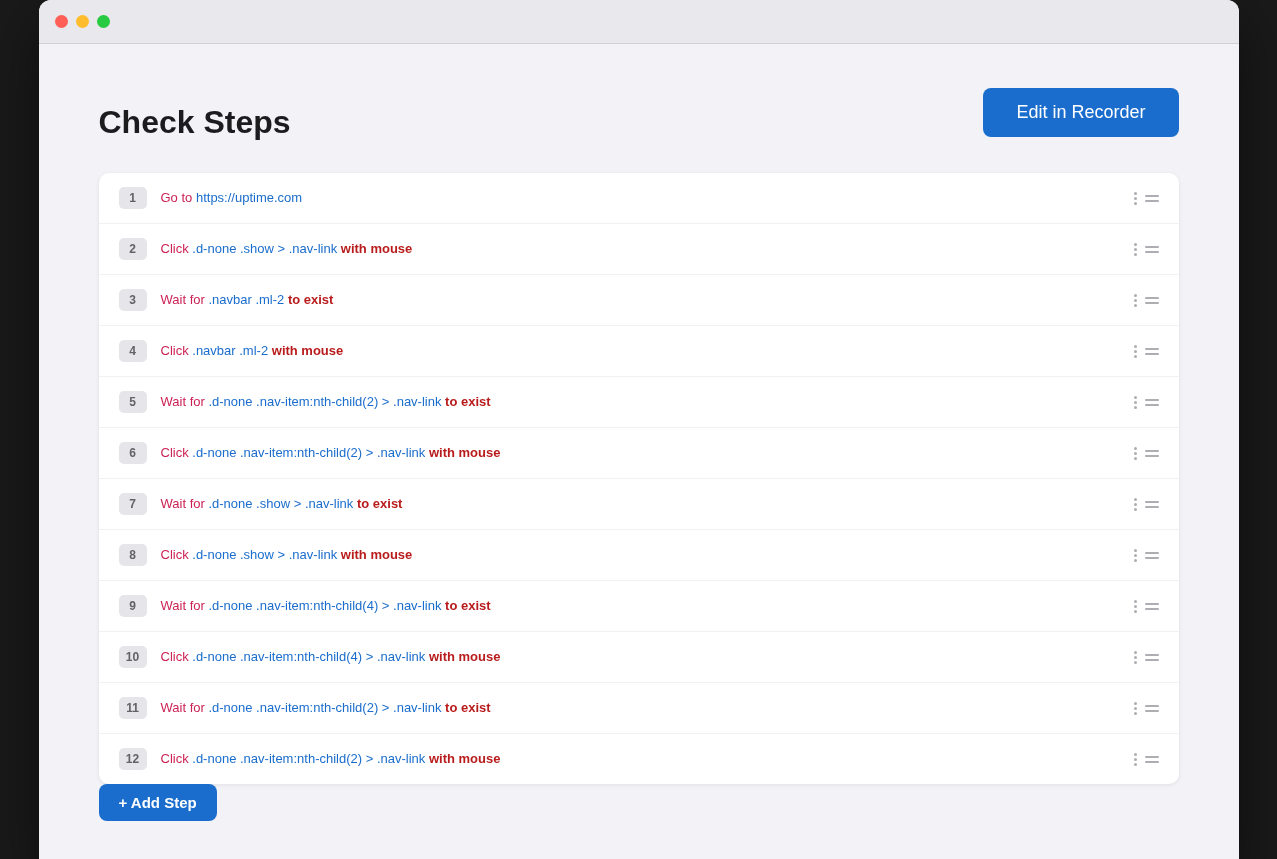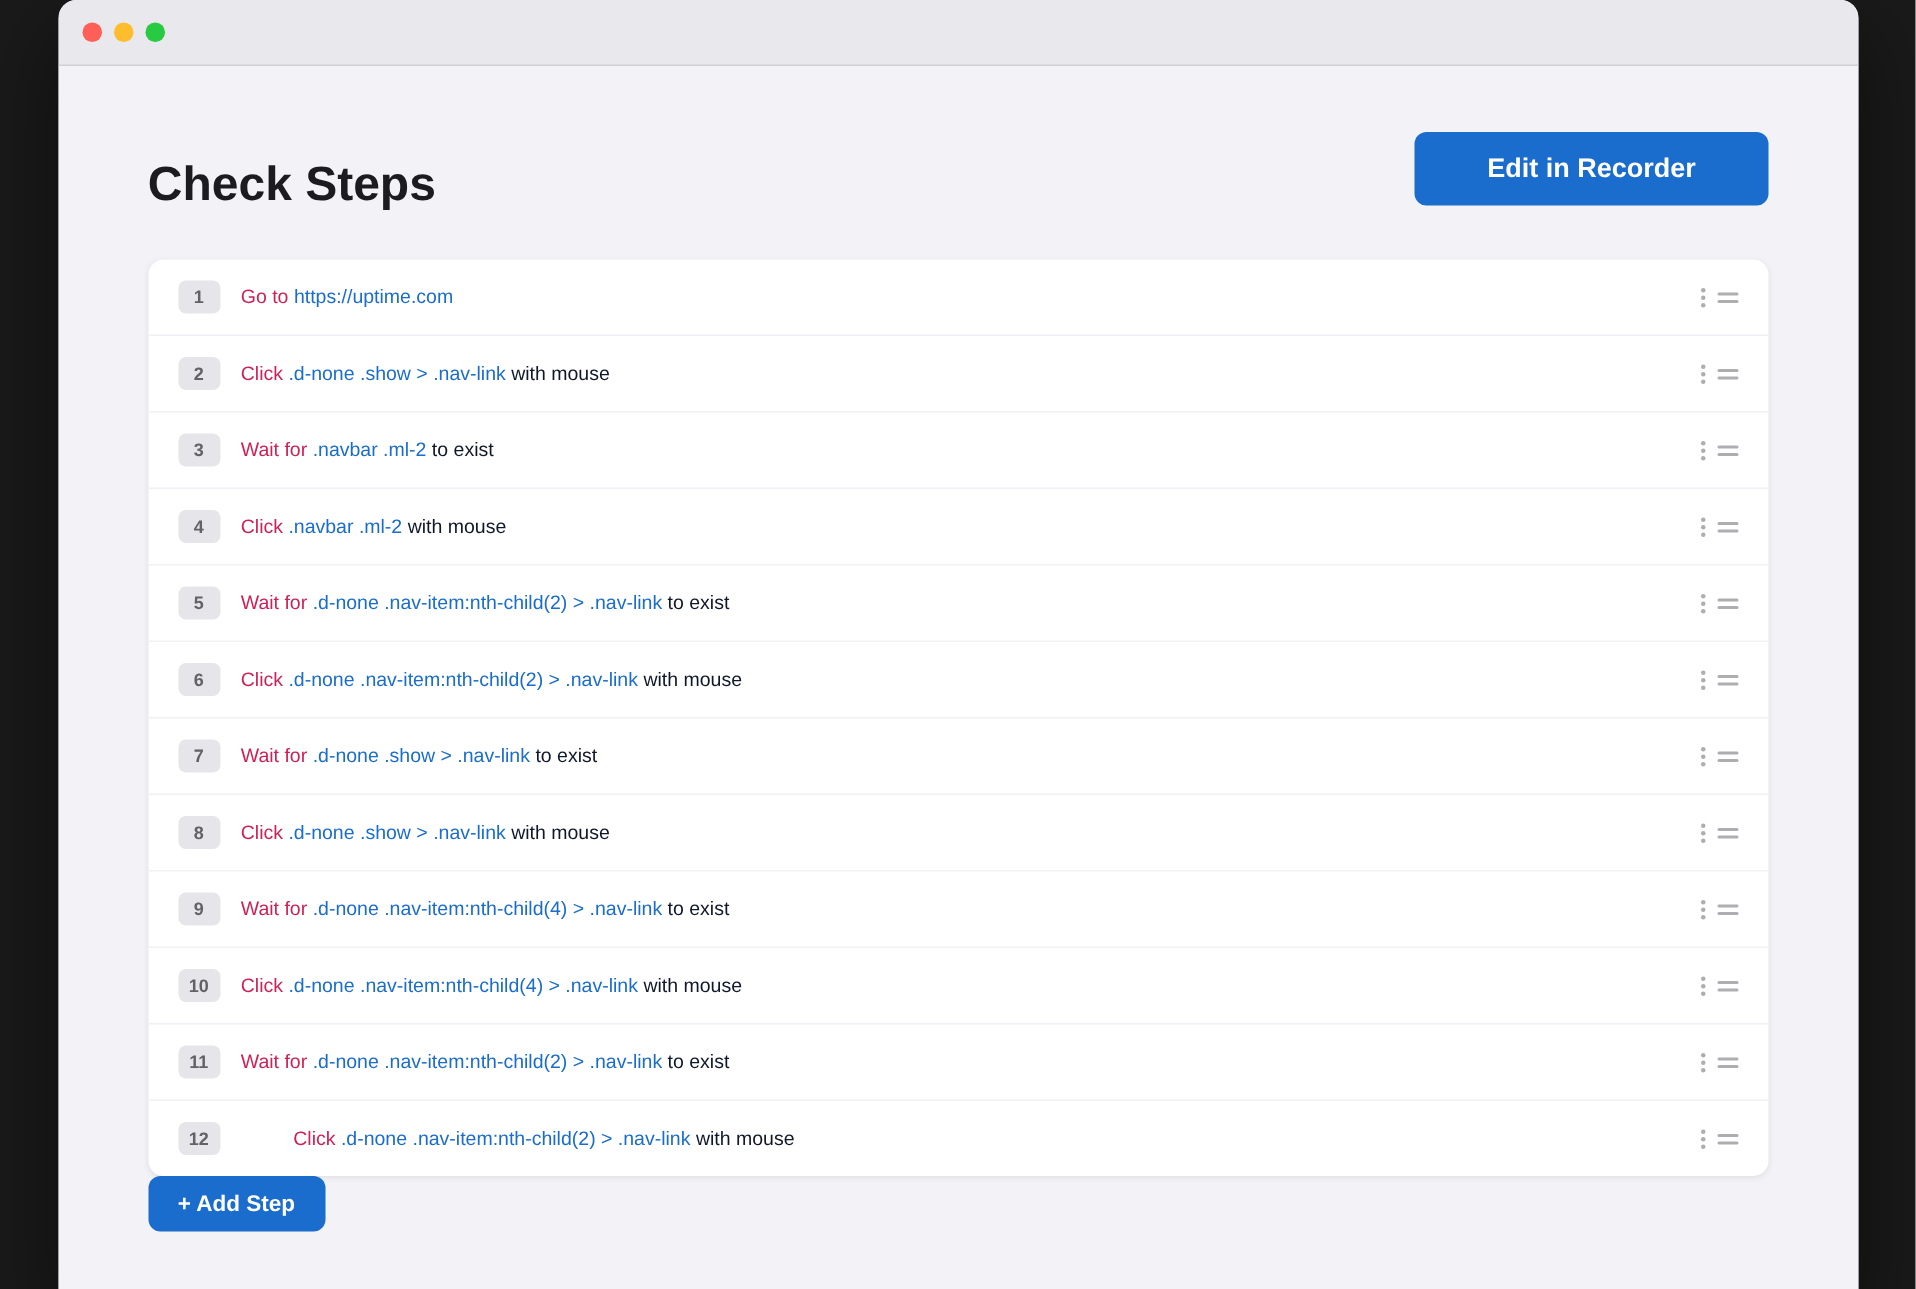--- a/index.html
+++ b/index.html
@@ -58,23 +58,23 @@
       font-weight: 700;
       color: #1c1c1e;
       margin-top: 20px;
     }
 
     .edit-recorder-btn {
       background: #1a6dcc;
       color: #ffffff;
       border: none;
       border-radius: 8px;
-      padding: 14px 48px;
+      padding: 14px 33px;
       font-size: 18px;
-      font-weight: 700;
+      font-weight: 400;
       cursor: pointer;
       white-space: nowrap;
     }
 
     .steps-container {
       background: #ffffff;
       border-radius: 10px;
       overflow: hidden;
       box-shadow: 0 1px 4px rgba(0,0,0,0.08);
     }
@@ -82,21 +82,20 @@
     .step-row {
       display: flex;
       align-items: center;
       padding: 14px 20px;
       border-bottom: 1px solid #f0f0f5;
       min-height: 48px;
     }
 
     .step-row:last-child {
       border-bottom: none;
-      gap: 35px;
     }
 
     .step-number {
       width: 28px;
       min-width: 28px;
       height: 22px;
       background: #e5e5ea;
       border-radius: 5px;
       display: flex;
       align-items: center;
@@ -118,22 +117,22 @@
       color: #cc2255;
       font-weight: 500;
     }
 
     .step-selector {
       color: #1a6dcc;
       font-weight: 400;
     }
 
     .step-action {
-      color: #0f172a;
-      font-weight: 400;
+      color: #b91c1c;
+      font-weight: 700;
     }
 
     .step-controls {
       display: flex;
       align-items: center;
       gap: 8px;
       margin-left: 16px;
       color: #c7c7cc;
     }
 

